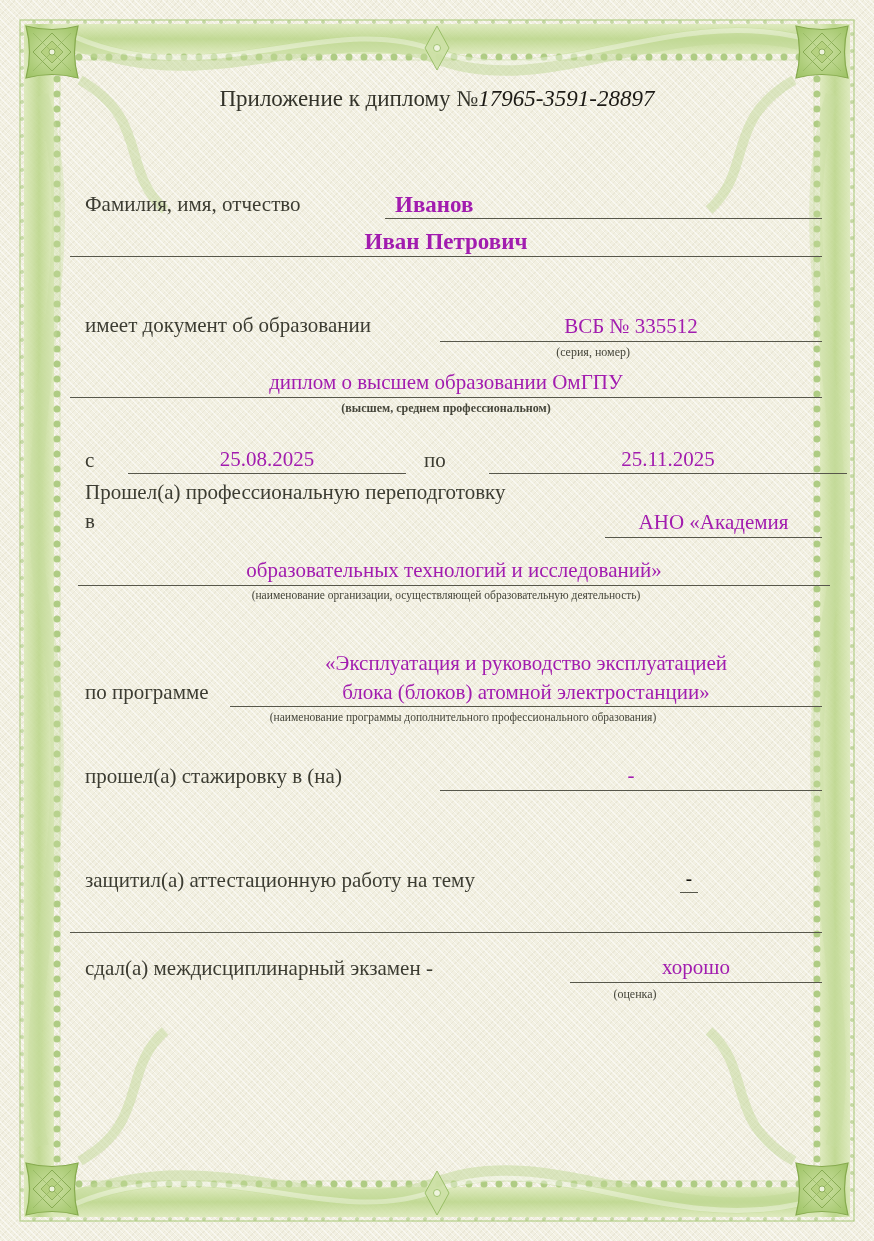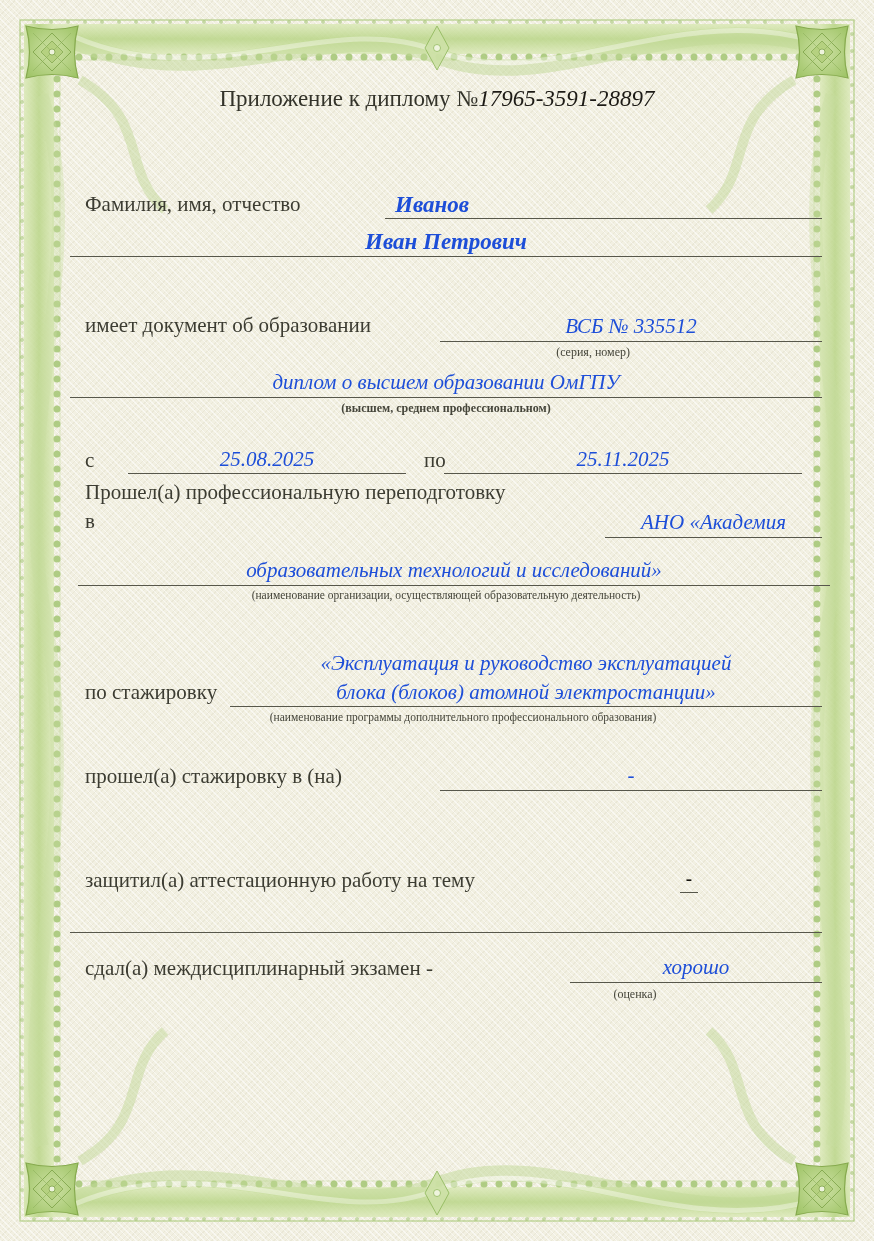--- a/index.html
+++ b/index.html
@@ -10,38 +10,38 @@
     background-image:
       repeating-linear-gradient(45deg, rgba(255,255,255,.55) 0 1px, transparent 1px 4px),
       repeating-linear-gradient(-45deg, rgba(205,200,172,.22) 0 1px, transparent 1px 4px);
   }
   .border-svg{position:absolute;left:0;top:0;width:874px;height:1241px;pointer-events:none;}
   .abs{position:absolute;}
   .label{font-size:21px;color:#3c3c32;white-space:nowrap;}
   .title{left:0;top:86px;width:874px;text-align:center;font-size:23px;color:#33332a;}
   .title .num{font-style:italic;color:#1c1a15;}
   .field{border-bottom:1.6px solid #57574b;text-align:center;
-         font-style:italic;color:#1d4ed8;font-size:21px;box-sizing:border-box;}
+         color:#a21caf;font-size:21px;box-sizing:border-box;}
   .field.bold{font-weight:bold;font-size:23px;}
   .field.left{text-align:left;padding-left:10px;}
   .caption{font-size:12px;color:#45453a;text-align:center;white-space:nowrap;}
   .rule{border-top:1.6px solid #57574b;height:0;}
   
   .f-name-label   {left:85px;  top:192px;}
   .f-name-line1   {left:385px; top:190px; width:437px; height:29px; line-height:29px;}
   .f-name-line2   {left:70px;  top:227px; width:752px; height:30px; line-height:30px;}
   .f-doc-label    {left:85px;  top:313px;}
   .f-doc-line     {left:440px; top:311px; width:382px; height:31px; line-height:31px;}
   .f-doc-cap      {left:440px; top:345px; width:190px;text-align:right;}
   .f-doc2-line    {left:70px;  top:367px; width:752px; height:31px; line-height:31px;}
   .f-doc2-cap     {left:70px;  top:401px; width:752px;font-weight:bold;}
   .f-from-label   {left:85px;  top:448px;}
   .f-from-line    {left:128px; top:444px; width:278px; height:30px; line-height:30px;}
   .f-to-label     {left:424px; top:448px;}
-  .f-to-line      {left:444px; top:444px; width:358px; height:30px; line-height:30px;}
+  .f-to-line      {left:489px; top:444px; width:358px; height:30px; line-height:30px;}
   .f-retrain-text {left:85px;  top:480px;}
   .f-in-label     {left:85px;  top:509px;}
   .f-org-line1    {left:605px; top:507px; width:217px; height:31px; line-height:31px;text-align:center;}
   .f-org-line2    {left:78px;  top:555px; width:752px; height:31px; line-height:31px;}
   .f-org-cap      {left:70px;  top:589px; width:752px; font-size:11.5px;}
   .f-prog-label   {left:85px;  top:680px;}
   .f-prog-value   {left:230px; top:649px; width:592px; height:58px; line-height:29px;}
   .f-prog-cap     {left:232px; top:711px; width:462px; font-size:11.5px;}
   .f-intern-label {left:85px;  top:764px;}
   .f-intern-line  {left:440px; top:760px; width:382px; height:31px; line-height:31px;}
@@ -156,21 +156,21 @@
   <div class="abs field f-from-line">25.08.2025</div>
   <div class="abs label f-to-label">по</div>
   <div class="abs field f-to-line">25.11.2025</div>
 
   <div class="abs label f-retrain-text">Прошел(а) профессиональную переподготовку</div>
   <div class="abs label f-in-label">в</div>
   <div class="abs field f-org-line1">АНО «Академия</div>
   <div class="abs field f-org-line2">образовательных технологий и исследований»</div>
   <div class="abs caption f-org-cap">(наименование организации, осуществляющей образовательную деятельность)</div>
 
-  <div class="abs label f-prog-label">по стажировку</div>
+  <div class="abs label f-prog-label">по программе</div>
   <div class="abs field f-prog-value">
     <span>«Эксплуатация и руководство эксплуатацией</span><br>
     <span>блока (блоков) атомной электростанции»</span>
   </div>
   <div class="abs caption f-prog-cap">(наименование программы дополнительного профессионального образования)</div>
 
   <div class="abs label f-intern-label">прошел(а) стажировку в (на)</div>
   <div class="abs field f-intern-line">-</div>
 
   <div class="abs label f-thesis-label">защитил(а) аттестационную работу на тему</div>

